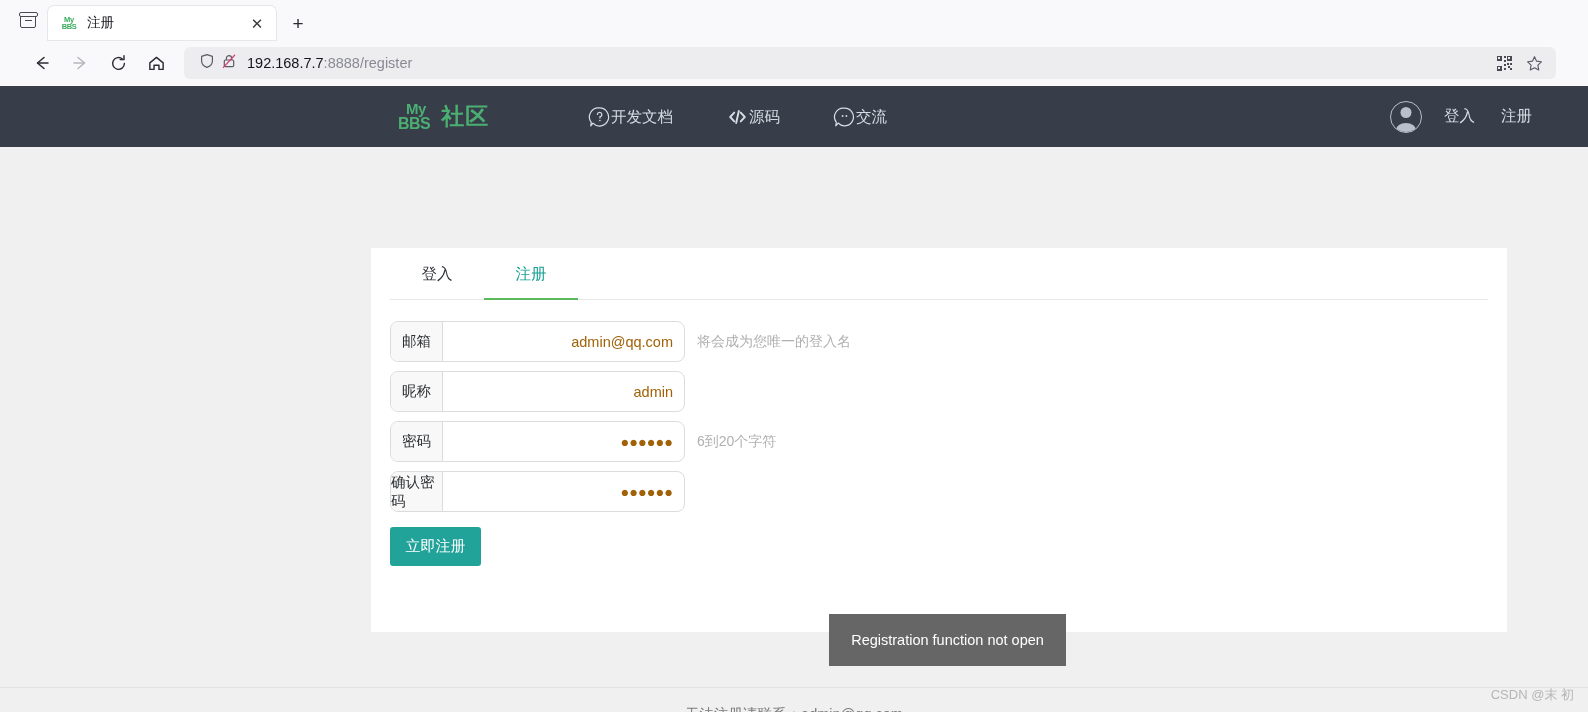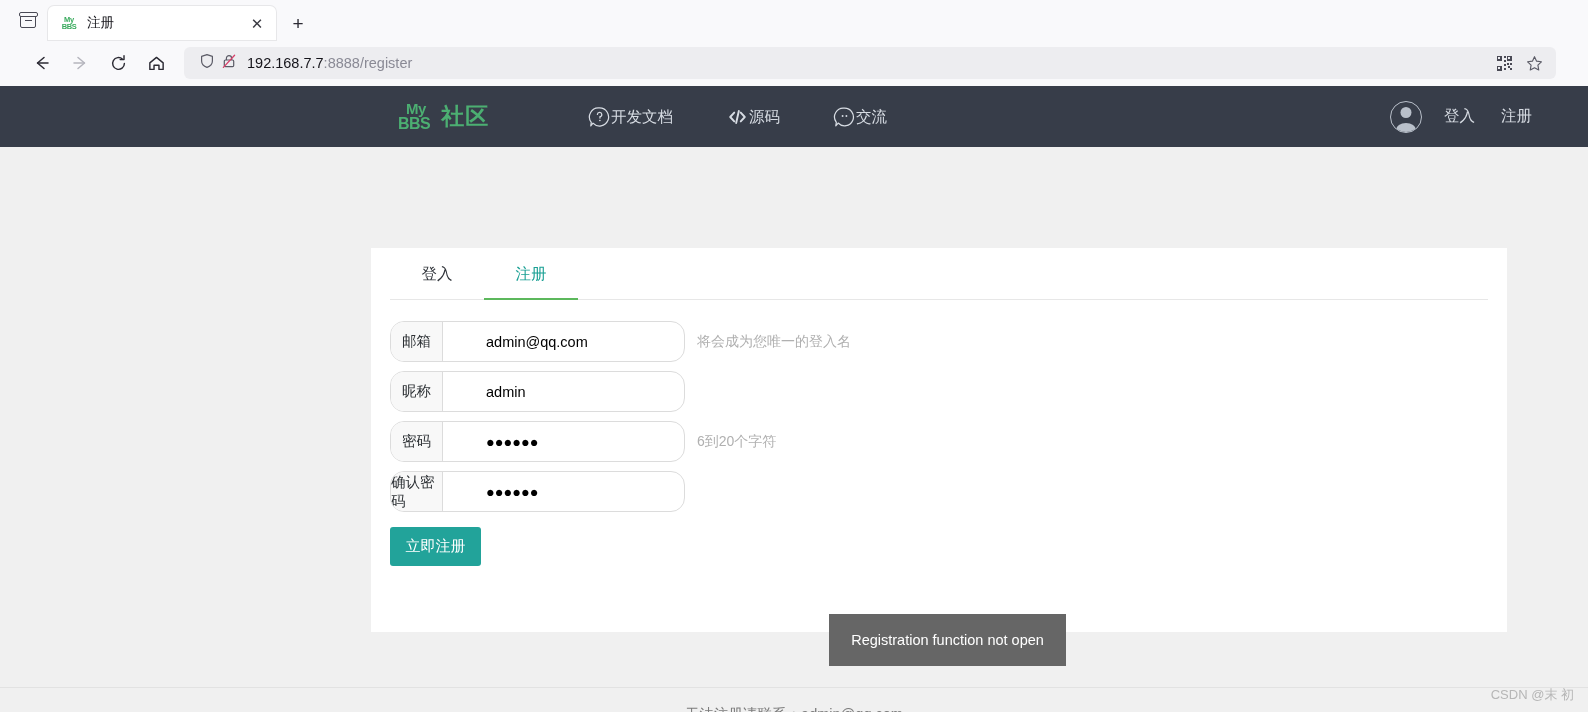--- a/index.html
+++ b/index.html
@@ -238,42 +238,43 @@
     display: flex;
     align-items: center;
     margin-bottom: 9px;
     height: 41px;
   }
   .fgroup {
     display: flex;
     width: 295px;
     height: 41px;
     border: 1px solid #dcdcdc;
-    border-radius: 14px;
+    border-radius: 8px;
     overflow: hidden;
     background: #ffffff;
     gap: 32px;
   }
   .flabel {
     width: 109px;
     background: #f8f8f8;
     border-right: 1px solid #dcdcdc;
     display: flex; align-items: center; justify-content: center;
     font-size: 14.5px;
     color: #2c3034;
   }
   .finput {
     flex: 1 1 auto;
     border: 0;
     outline: none;
     padding: 0 11px;
     font-size: 14.5px;
-    color: #000000;
+    color: #a16207;
     font-family: "Liberation Sans", sans-serif;
     background: transparent;
+    text-align: right;
   }
   .finput::placeholder { color: #b4b4b4; }
   .fhint {
     margin-left: 12px;
     font-size: 14px;
     color: #b0b0b0;
   }
   .submit-row { margin-top: 15px; }
   .submit-btn {
     background: #22a39a;

